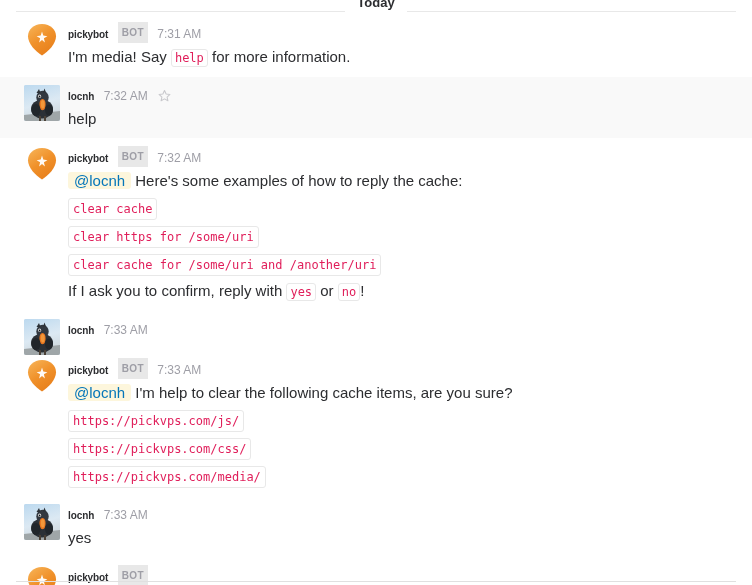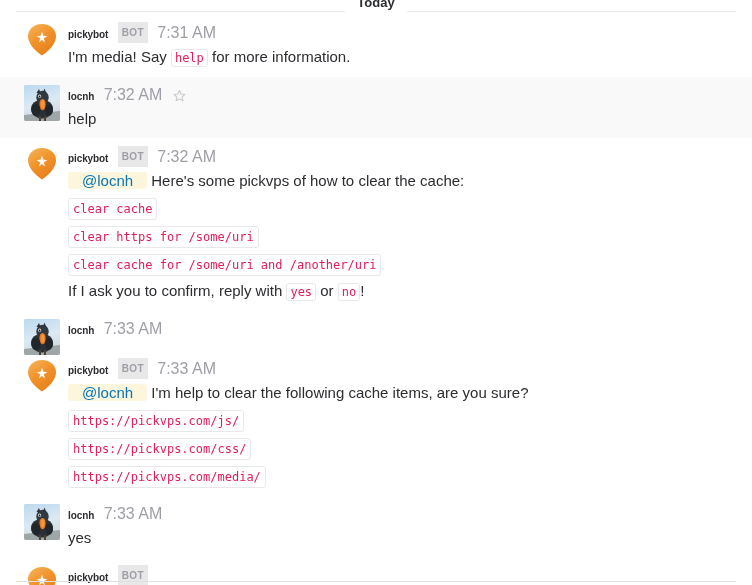--- a/index.html
+++ b/index.html
@@ -100,21 +100,21 @@
     font-weight: bold;
     color: #9e9ea6;
     background: #e8e8e8;
     border-radius: 0;
     padding: 1px 4px 0 4px;
     vertical-align: 2px;
     margin-left: 5px;
     letter-spacing: 0.3px;
   }
   .ts {
-    font-size: 16px;
+    font-size: 12px;
     color: #9e9ea6;
     margin-left: 5px;
   }
   .star-icon {
     display: inline-block;
     margin-left: 6px;
     vertical-align: -2px;
   }
 
   .msg-body {
@@ -126,21 +126,21 @@
     margin: 0;
   }
   .msg-body p + p {
     margin-top: 6px;
   }
 
   .mention {
     color: #0576b9;
     background: #fdf6dc;
     border-radius: 3px;
-    padding: 0 14px;
+    padding: 0 6px;
   }
 
   .link {
     color: #0576b9;
     text-decoration: none;
     cursor: pointer;
   }
 
   code.inline {
     font-family: "DejaVu Sans Mono", "Liberation Mono", monospace;
@@ -253,21 +253,21 @@
         <path d="M18 9.5 L19.3 13.6 L23.4 14.2 L19.9 16.3 L20.9 20.4 L18 18 L15.1 20.4 L16.1 16.3 L12.6 14.2 L16.7 13.6 Z" fill="#ffffff" opacity="0.95"></path>
       </svg>
     </div>
     <div class="msg-head">
       <span class="author">pickybot</span>
       <span class="bot-badge">BOT</span>
       <span class="ts">7:32 AM</span>
     </div>
     <div class="msg-body">
       <p>
-        <span class="mention">@locnh</span><span> Here's some pickvps of how to clear the cache:</span>
+        <span class="mention">@locnh</span><span> Here's some examples of how to reply the cache:</span>
       </p>
       <p class="codeline"><code class="inline">clear cache</code></p>
       <p class="codeline"><code class="inline">clear https for /some/uri</code></p>
       <p class="codeline"><code class="inline">clear cache for /some/uri and /another/uri</code></p>
       <p style="margin-top:4px;">
         <span>If I ask you to confirm, reply with </span><code class="inline">yes</code><span> or </span><code class="inline">no</code><span>!</span>
       </p>
     </div>
   </div>
 

